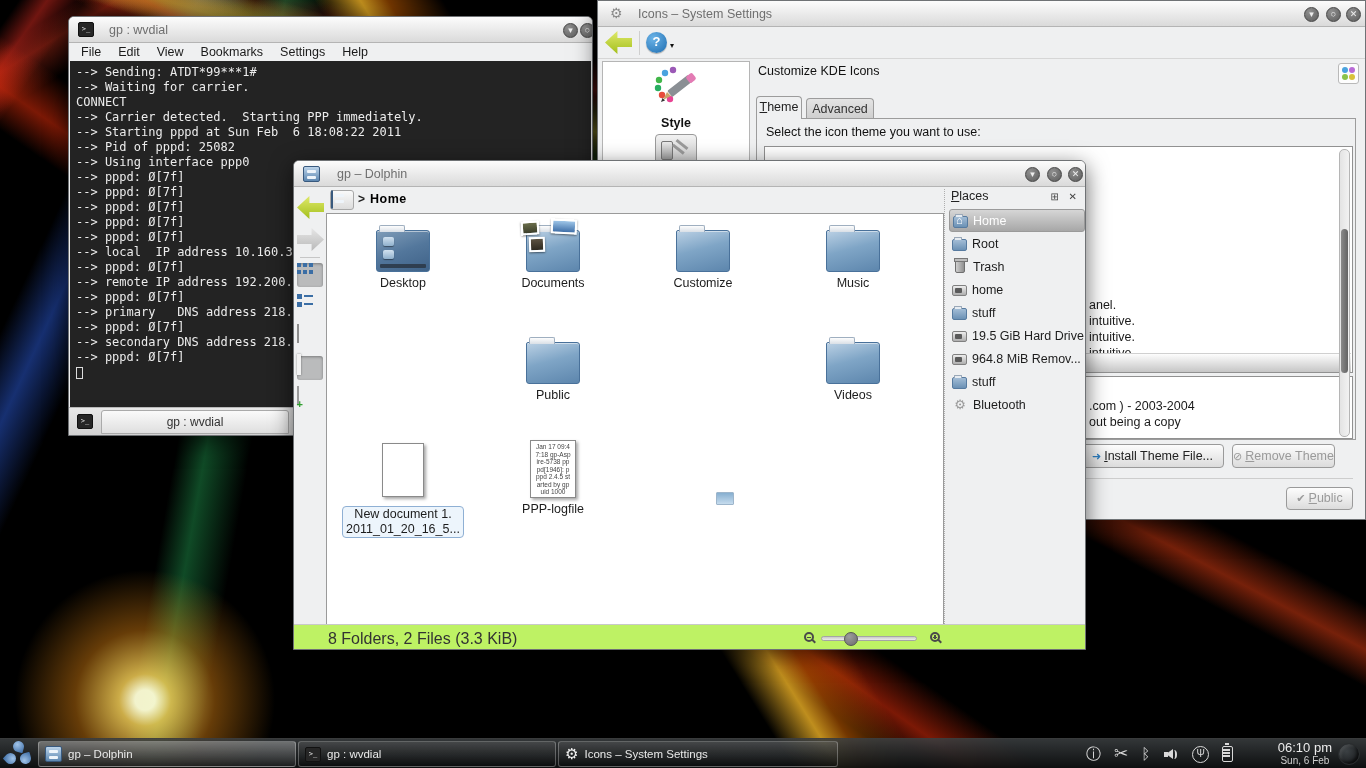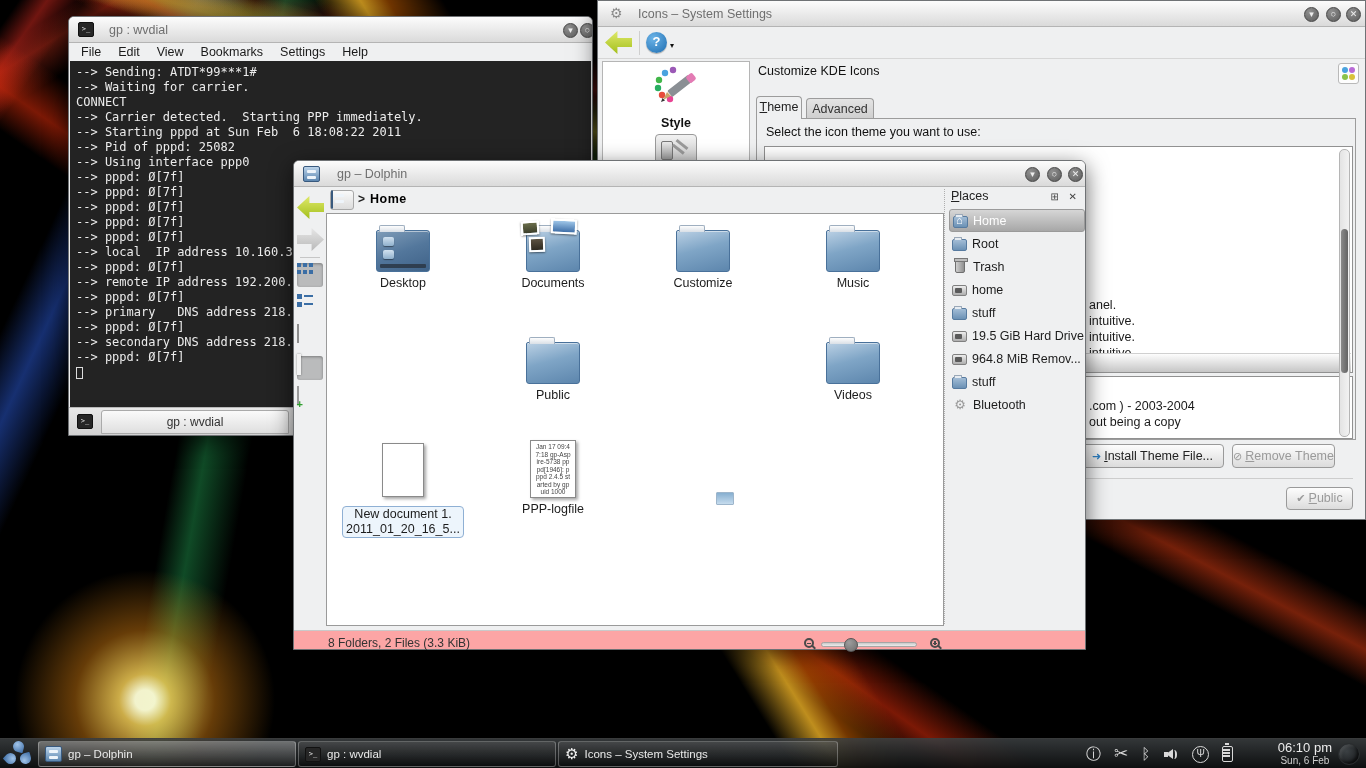--- a/index.html
+++ b/index.html
@@ -182,22 +182,22 @@
   .mini-folder .home-g { position:absolute; left:2px; top:-3px; font-size:11px; color:#fff; line-height:12px; }
   .mini-trash { position:relative; width:10px; height:13px; margin:0 3px;
     background:linear-gradient(90deg,#cfcfcf,#8f8f8f); border:1px solid #6f6f6f; border-radius:1px 1px 2px 2px; flex:none; }
   .mini-trash::before { content:''; position:absolute; top:-3px; left:-2px; width:12px; height:2px;
     background:#bdbdbd; border:1px solid #777; }
   .mini-drive { position:relative; width:15px; height:11px; margin-top:1px;
     background:linear-gradient(#ededed,#aeaeae); border:1px solid #808080; border-radius:2px; flex:none; }
   .mini-drive::before { content:''; position:absolute; left:2px; top:2px; width:7px; height:5px;
     background:#5a5a5a; border-radius:1px; }
   .gear-gray { font-size:13px; color:#9a9a9a; width:16px; text-align:center; flex:none; }
-  .d-statusbar { position:absolute; left:0; right:0; bottom:0; height:19px; background:#fca5a5;
-    border-top:1px solid #c9c9c9; font-size:12px; color:#333; }
+  .d-statusbar { position:absolute; left:0; right:0; bottom:0; height:25px; background:#bef264;
+    border-top:1px solid #c9c9c9; font-size:16px; color:#333; }
   .status-text { position:absolute; left:34px; top:5px; }
   .mag { position:absolute; width:10px; height:10px; border:2px solid #4a4a4a; border-radius:50%; }
   .mag::after { content:''; position:absolute; width:5px; height:2px; background:#4a4a4a;
     transform:rotate(45deg); right:-4px; bottom:-2px; }
   .mag .sign-h { position:absolute; left:1px; top:2.5px; width:4px; height:1.5px; background:#4a4a4a; }
   .mag .sign-v { position:absolute; left:2.2px; top:1.2px; width:1.5px; height:4px; background:#4a4a4a; }
   .slider-track { position:absolute; left:527px; top:11px; width:96px; height:5px;
     background:linear-gradient(#c9c9c9,#ececec); border:1px solid #a5a5a5; border-radius:3px; }
   .slider-handle { position:absolute; left:22px; top:-5px; width:14px; height:14px; border-radius:50%;
     background:radial-gradient(circle at 35% 30%,#9d9d9d,#6c6c6c); border:1px solid #555; }

